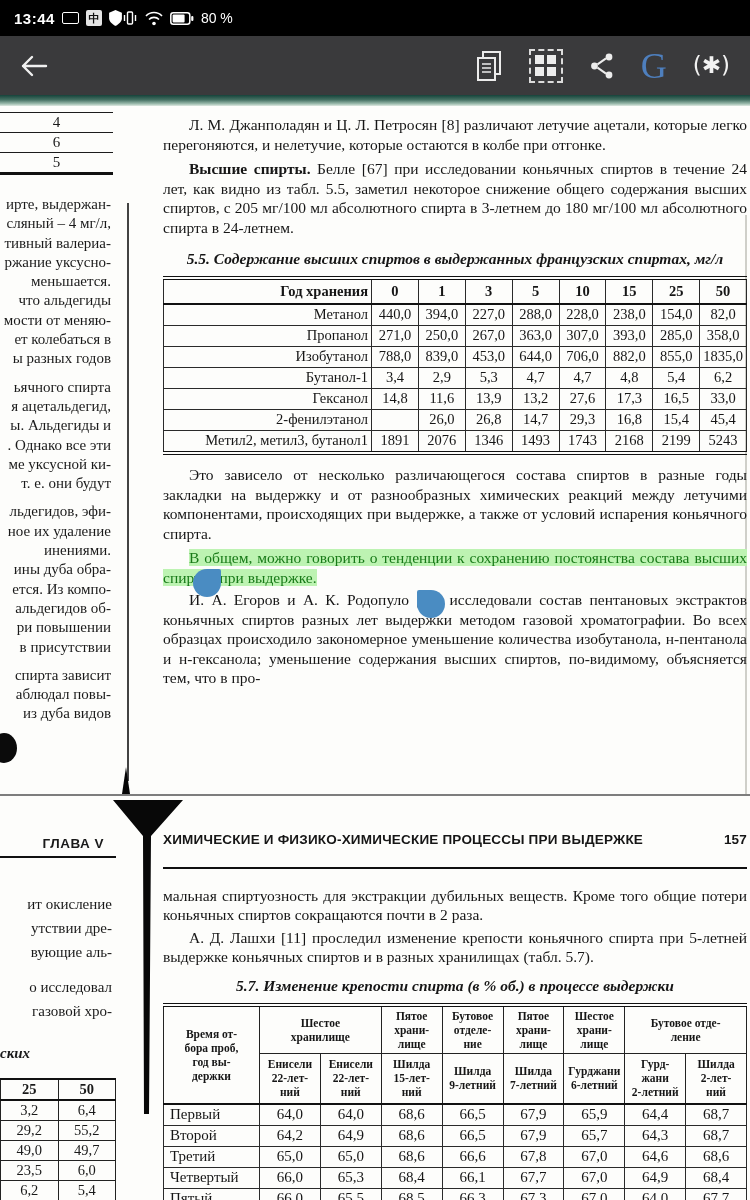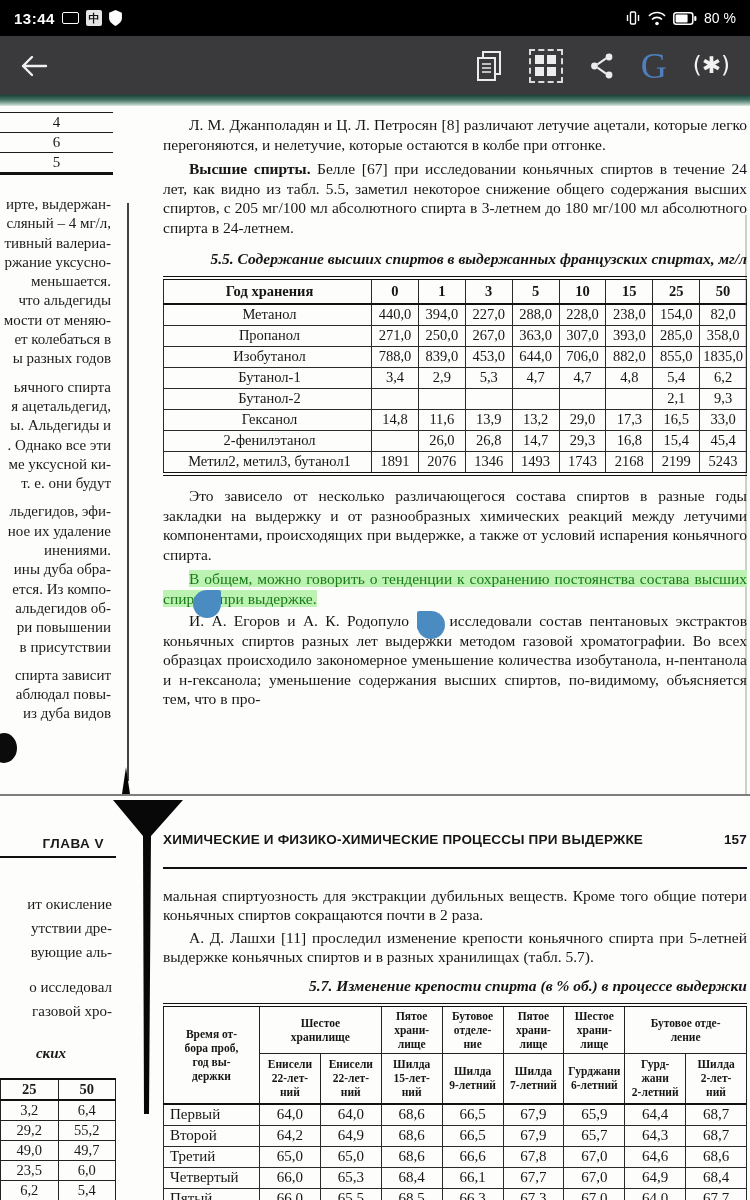--- a/index.html
+++ b/index.html
@@ -1,21 +1,21 @@
 <!DOCTYPE html>
 <html><head>
 <meta charset="utf-8">
 <style>
   html,body{margin:0;padding:0;}
   body{width:750px;height:1200px;position:relative;overflow:hidden;background:#fff;
        font-family:"Liberation Serif",serif;color:#1a1a1a;}
 
   
   .statusbar{position:absolute;left:0;top:0;width:750px;height:36px;background:#000;
-    display:flex;align-items:center;justify-content:space-between;padding:0 14px;box-sizing:border-box;
+    display:flex;align-items:center;padding:0 14px;box-sizing:border-box;
     font-family:"Liberation Sans",sans-serif;color:#fff;font-size:15px;}
   .sb-left,.sb-right{display:flex;align-items:center;gap:7px;}
   .sb-time{font-weight:bold;letter-spacing:.5px;}
   .sb-win{width:15px;height:10px;border:1.6px solid #fff;border-radius:2px;}
   .sb-ime{width:16px;height:16px;background:#e4e4e4;color:#111;border-radius:2px;
     font-size:11px;font-weight:bold;display:flex;align-items:center;justify-content:center;}
   .sb-pct{font-size:14px;}
 
   
   .toolbar{position:absolute;left:0;top:36px;width:750px;height:59px;background:#3a3a3c;
@@ -45,28 +45,28 @@
   .side-t-row:last-child{border-bottom:none;}
   .side1-lines{margin-top:20px;text-align:right;padding-right:2px;}
   .sline{white-space:nowrap;}
   .sline.gap{height:9px;}
 
   .main1{position:absolute;left:163px;top:0;width:584px;font-size:15.5px;line-height:19.5px;
     text-align:justify;color:#161616;}
   .clipline{margin-top:-7px;line-height:18px;letter-spacing:.4px;color:#333;text-align:left;}
   .main1 p{margin:5px 0 0 0;text-indent:26px;}
   .cap{font-weight:bold;font-style:italic;margin:12px 0 0 0;font-size:15.5px;line-height:19px;
-    text-indent:-34px;padding-left:34px;text-align:right;}
+    text-indent:-34px;padding-left:34px;text-align:center;}
 
   table.booktab{border-collapse:collapse;width:100%;margin-top:8px;table-layout:fixed;}
   .t55{border-top:4px double #111;border-bottom:4px double #111;}
   .t55 th,.t55 td{border:1px solid #2a2a2a;font-weight:normal;padding:0 3px;height:20px;
     font-size:14.5px;text-align:center;overflow:hidden;}
   .t55 thead th{font-weight:bold;border-bottom:2px solid #111;height:23px;}
-  .t55 .lbl{text-align:center;padding-left:7px;}
+  .t55 .lbl{text-align:right;padding-left:7px;}
   .t55 col.c0{width:208px;}
 
   
   .hlp{position:relative;z-index:2;}
   .hl{background:#bdf3b2;color:#187a18;}
   .handle{position:absolute;width:28px;height:28px;background:#4a8cc2;z-index:6;}
   .handle.start{border-radius:14px 2px 14px 14px;left:30px;top:21px;}
   .handle.end{border-radius:2px 14px 14px 14px;left:254px;top:42px;}
 
   .sep{position:absolute;left:0;top:699px;width:750px;height:1.5px;background:#7d7d7d;}
@@ -75,35 +75,35 @@
 
   
   .spread2{position:absolute;left:0;top:701px;width:750px;height:404px;overflow:hidden;background:#fdfdfb;}
   .fold{position:absolute;left:105px;top:0;}
 
   .side2{position:absolute;left:0;top:12px;width:116px;font-size:15px;}
   .glava{font-family:"Liberation Sans",sans-serif;font-weight:bold;font-size:13.5px;letter-spacing:.5px;
     text-align:right;padding:28px 12px 5px 0;border-bottom:2px solid #111;}
   .side2-lines{margin-top:34px;text-align:right;padding-right:4px;line-height:24px;}
   .side2-lines .sline.gap{height:11px;}
-  .skix{font-weight:bold;font-style:italic;text-align:center;padding-right:14px;margin-top:22px;}
+  .skix{font-weight:bold;font-style:italic;text-align:left;padding-right:14px;margin-top:22px;}
   .side2-table{border-collapse:collapse;margin-top:16px;width:116px;table-layout:fixed;
     border-top:2.5px solid #111;}
   .side2-table th,.side2-table td{border:1px solid #222;text-align:center;height:19px;
     font-size:14.5px;font-weight:normal;padding:0;}
   .side2-table th{font-weight:bold;border-bottom:2px solid #111;}
 
   .main2{position:absolute;left:163px;top:0;width:584px;font-size:15.5px;line-height:19px;
     text-align:justify;color:#161616;}
   .p2header{font-family:"Liberation Sans",sans-serif;font-weight:bold;font-size:13.5px;
     margin-top:34px;padding-bottom:18px;border-bottom:2px solid #101010;text-align:left;
     display:flex;justify-content:space-between;letter-spacing:.2px;}
   .main2 p{margin:4px 0 0 0;text-indent:26px;}
   .main2 p.noindent{text-indent:0;margin-top:17px;}
-  .cap57{font-weight:bold;font-style:italic;margin-top:10px;font-size:15.5px;text-align:right;}
+  .cap57{font-weight:bold;font-style:italic;margin-top:10px;font-size:15.5px;text-align:center;}
 
   .t57{border-top:4px double #111;border-bottom:4px double #111;margin-top:7px;}
   .t57 th{font-size:11.5px;font-weight:bold;border:1px solid #222;white-space:pre-line;
     line-height:1.22;padding:2px 1px;text-align:center;vertical-align:middle;}
   .t57 .grp{border-bottom:1.5px solid #111;height:42px;}
   .t57 .sub{border-bottom:2px solid #111;height:50px;}
   .t57 td{border:1px solid #2a2a2a;font-size:15px;text-align:center;height:20px;padding:0 2px;}
   .t57 td.lbl{text-align:left;padding-left:6px;}
   .t57 col.c0{width:96px;}
 
@@ -298,37 +298,26 @@
               <td>3,4</td>
               <td>2,9</td>
               <td>5,3</td>
               <td>4,7</td>
               <td>4,7</td>
               <td>4,8</td>
               <td>5,4</td>
               <td>6,2</td>
             </tr>
             <tr>
-              <td class="lbl">Бутанол-2</td>
-              <td></td>
-              <td></td>
-              <td></td>
-              <td></td>
-              <td></td>
-              <td></td>
-              <td>2,1</td>
-              <td>9,3</td>
-            </tr>
-            <tr>
               <td class="lbl">Гексанол</td>
               <td>14,8</td>
               <td>11,6</td>
               <td>13,9</td>
               <td>13,2</td>
-              <td>29,0</td>
+              <td>27,6</td>
               <td>17,3</td>
               <td>16,5</td>
               <td>33,0</td>
             </tr>
             <tr>
               <td class="lbl">2-фенилэтанол</td>
               <td></td>
               <td>26,0</td>
               <td>26,8</td>
               <td>14,7</td>

